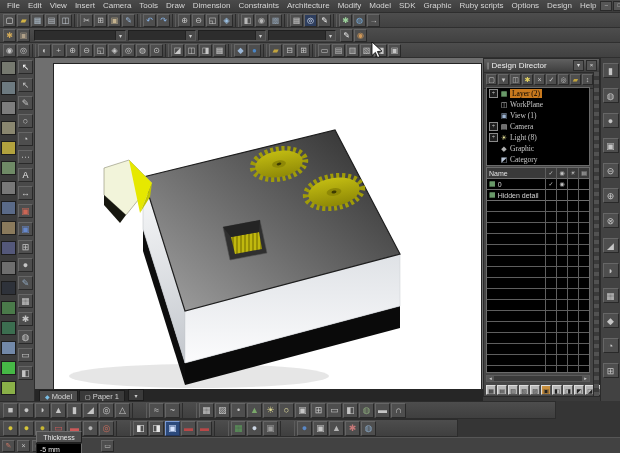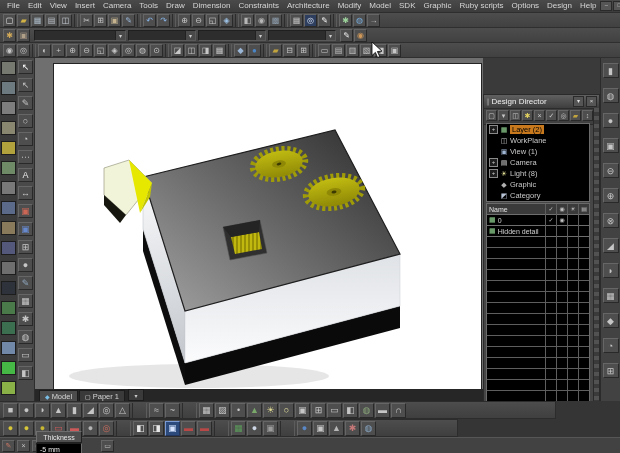--- a/index.html
+++ b/index.html
@@ -45,31 +45,31 @@
   .tabbar{position:absolute;left:0;bottom:0;width:100%;height:12px;background:#262626;
           display:flex;align-items:flex-end;padding-left:4px;gap:1px;box-sizing:border-box;}
   .tab{height:11px;display:flex;align-items:center;gap:2px;padding:0 5px;background:#3a3a3a;
        border:1px solid #1c1c1c;border-bottom:none;font-size:7.5px;color:#d4d4d4;box-sizing:border-box;}
   .tab.active{background:#4c4c4c;}
   .tab .tg{font-size:6px;}
   .tab-more{width:14px;height:10px;margin-left:2px;background:#3a3a3a;border:1px solid #1c1c1c;
             color:#ccc;font-size:6px;display:flex;align-items:center;justify-content:center;}
   
   .dd{position:absolute;left:483px;top:58px;width:117px;height:339px;background:#464646;
-      border:1px solid #2a2a2a;box-sizing:border-box;margin-top:36px;}
+      border:1px solid #2a2a2a;box-sizing:border-box;}
   .dd-title{height:13px;display:flex;align-items:center;gap:2px;padding:0 2px;
             background:linear-gradient(#606060,#3e3e3e);border-bottom:1px solid #2c2c2c;}
   .dd-grip{font-size:7px;color:#9a9a9a;}
   .dd-title-text{flex:1;font-size:8px;color:#efefef;white-space:nowrap;overflow:hidden;}
   .dd-titlebtn{width:9px;height:9px;background:#555;border:1px solid #2a2a2a;color:#ddd;
                font-size:6px;line-height:8px;text-align:center;}
   .dd-tools{height:13px;display:flex;gap:1px;padding:1px 2px;background:#3f3f3f;border-bottom:1px solid #2c2c2c;}
   .dd-tools .ic{width:11px;height:11px;font-size:7px;}
   .dd-tree{position:absolute;left:2px;top:28px;width:104px;height:79px;background:#000;
-           border:1px solid #6a6a6a;overflow:hidden;box-sizing:border-box;}
+           border:1px solid #6a6a6a;overflow:hidden;box-sizing:border-box;font-family:Liberation Serif, serif;}
   .tree-item{height:11px;display:flex;align-items:center;gap:2px;padding-left:2px;font-size:7.5px;color:#c9c9c9;}
   .tree-item .exp{width:7px;height:7px;flex:none;border:1px solid #8a8a8a;background:#1e1e1e;color:#ccc;
                   font-size:6px;line-height:6px;text-align:center;}
   .tree-item .exp:empty{border-color:transparent;background:transparent;}
   .tree-item .ti{font-size:7px;width:8px;text-align:center;flex:none;}
   .tree-item .tlabel{white-space:nowrap;}
   .tree-item.sel .tlabel{background:#c8791e;color:#000;padding:0 2px;}
   .dd-table{position:absolute;left:2px;top:108px;width:104px;height:206px;background:#000;
             border:1px solid #6a6a6a;box-sizing:border-box;overflow:hidden;}
   .ltr{height:11px;display:flex;align-items:center;font-size:7px;color:#d2d2d2;border-bottom:1px solid #6e6e6e;box-sizing:border-box;}

